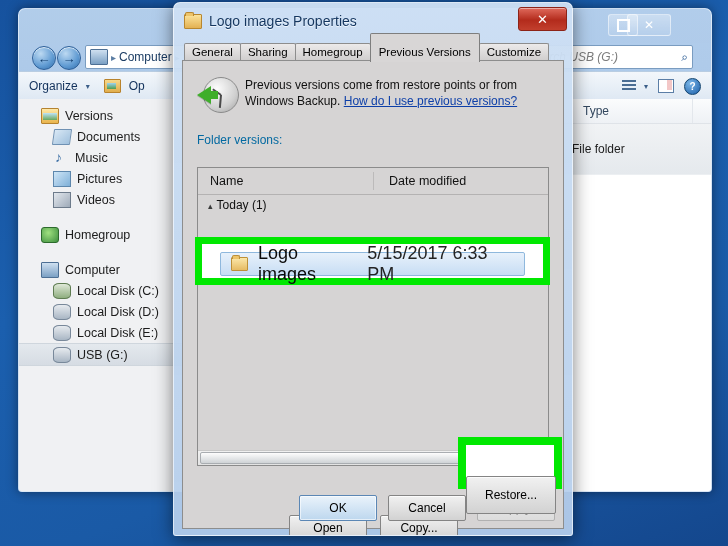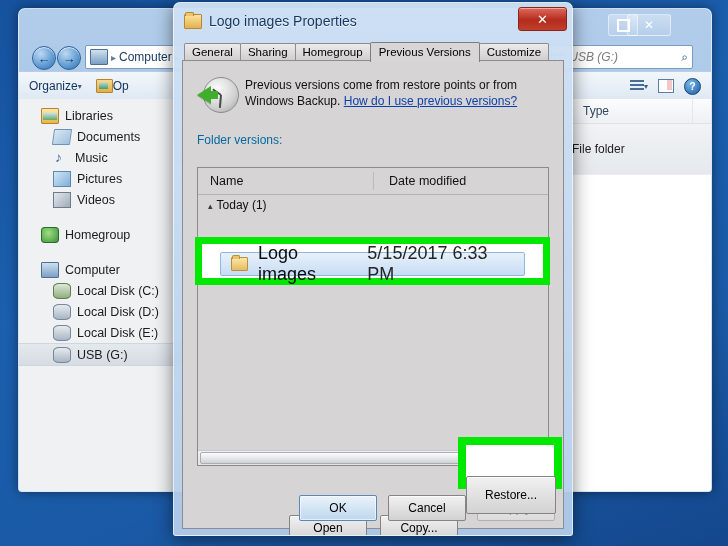--- a/index.html
+++ b/index.html
@@ -43,21 +43,21 @@
   .crumb .sep{color:#5b7da3;font-size:10px;}
   #searchbox{position:absolute;right:18px;top:4px;width:160px;height:22px;
     background:#fff;border:1px solid #7a9cc0;border-radius:2px;
     display:flex;align-items:center;padding:0 4px;
     font-size:12px;color:#7c7c7c;font-style:italic;}
   #search-icon{margin-left:auto;color:#2c5d95;font-style:normal;font-size:12px;}
   #exp-toolbar{position:absolute;left:0;top:62px;right:0;height:28px;
     background:linear-gradient(180deg,#f3f7fb,#dee8f3);
     border-top:1px solid #b9cde2;border-bottom:1px solid #aabfd6;
     display:flex;align-items:center;padding:0 10px;gap:14px;font-size:12px;color:#13325c;}
-  .tb-item{display:flex;align-items:center;gap:0;white-space:nowrap;}
+  .tb-item{display:flex;align-items:center;gap:8px;white-space:nowrap;}
   .caret{font-size:8px;color:#3b5e88;}
   .tb-right{margin-left:auto;display:flex;align-items:center;gap:10px;}
   .icon-folderpic{width:15px;height:12px;border-radius:1px;
     background:linear-gradient(180deg,#f7d98a,#e0ad4c);border:1px solid #b9832c;position:relative;}
   .icon-folderpic:after{content:"";position:absolute;left:2px;top:3px;width:9px;height:6px;
     background:linear-gradient(180deg,#9fd2f0,#4f9e4f);}
   .icon-views{width:14px;height:12px;
     background:repeating-linear-gradient(180deg,#4a6d93 0 2px,transparent 2px 4px);}
   .icon-pane{width:14px;height:12px;border:1px solid #5b7ea6;background:#fff;}
   .icon-pane:after{content:"";display:block;width:5px;height:10px;background:#f3c7c7;
@@ -134,21 +134,21 @@
   #props-close{position:absolute;right:5px;top:4px;width:47px;height:22px;border-radius:3px;
     background:linear-gradient(180deg,#e06a5c,#b32b1c 55%,#c23f2d);
     border:1px solid #8c2317;box-shadow:inset 0 1px 0 rgba(255,255,255,.45);
     color:#fff;display:flex;align-items:center;justify-content:center;font-size:13px;}
   #props-inner{position:absolute;left:8px;top:40px;right:8px;bottom:6px;}
   #tabstrip{display:flex;align-items:flex-end;height:18px;padding-left:2px;font-size:11.5px;}
   .tab{padding:2px 7px 3px;border:1px solid #8d8d8d;border-bottom:none;
     background:linear-gradient(180deg,#eceaea,#cfcdcd);color:#000;margin-right:-1px;
     border-radius:2px 2px 0 0;white-space:nowrap;}
   .tab.active{background:#d8d6d6;border-color:#7e7e7e;position:relative;z-index:3;
-    padding:3px 8px 4px;margin-bottom:-1px;}
+    padding:12px 8px 4px;margin-bottom:-1px;}
   #tabpage{position:absolute;left:0;top:17px;right:0;bottom:0;
     background:#d6d4d4;border:1px solid #8d8d8d;}
   #info-row{display:flex;gap:6px;padding:14px 14px 0 14px;}
   #clock-icon{width:42px;height:42px;flex:none;position:relative;}
   .clock-face{position:absolute;right:0;top:2px;width:34px;height:34px;border-radius:50%;
     background:radial-gradient(circle at 38% 32%,#fdfdfd,#cfcfcf 62%,#9d9d9d);
     border:1px solid #8b8b8b;}
   .clock-hand-h{position:absolute;left:50%;top:50%;width:2px;height:10px;background:#4a4a4a;
     transform-origin:top center;transform:translate(-50%,0) rotate(125deg);}
   .clock-hand-m{position:absolute;left:50%;top:50%;width:2px;height:13px;background:#4a4a4a;
@@ -273,21 +273,21 @@
         <span class="icon-pane"></span>
         <span class="icon-help">?</span>
       </div>
     </div>
 
     <div id="exp-body">
 
       <div id="exp-sidebar">
         <div class="nav-item">
           <span class="nav-ico ico-libraries"></span>
-          <span>Libraries</span>
+          <span>Versions</span>
         </div>
         <div class="nav-item child">
           <span class="nav-ico ico-doc"></span>
           <span>Documents</span>
         </div>
         <div class="nav-item child">
           <span class="nav-ico ico-music"></span>
           <span>Music</span>
         </div>
         <div class="nav-item child">

